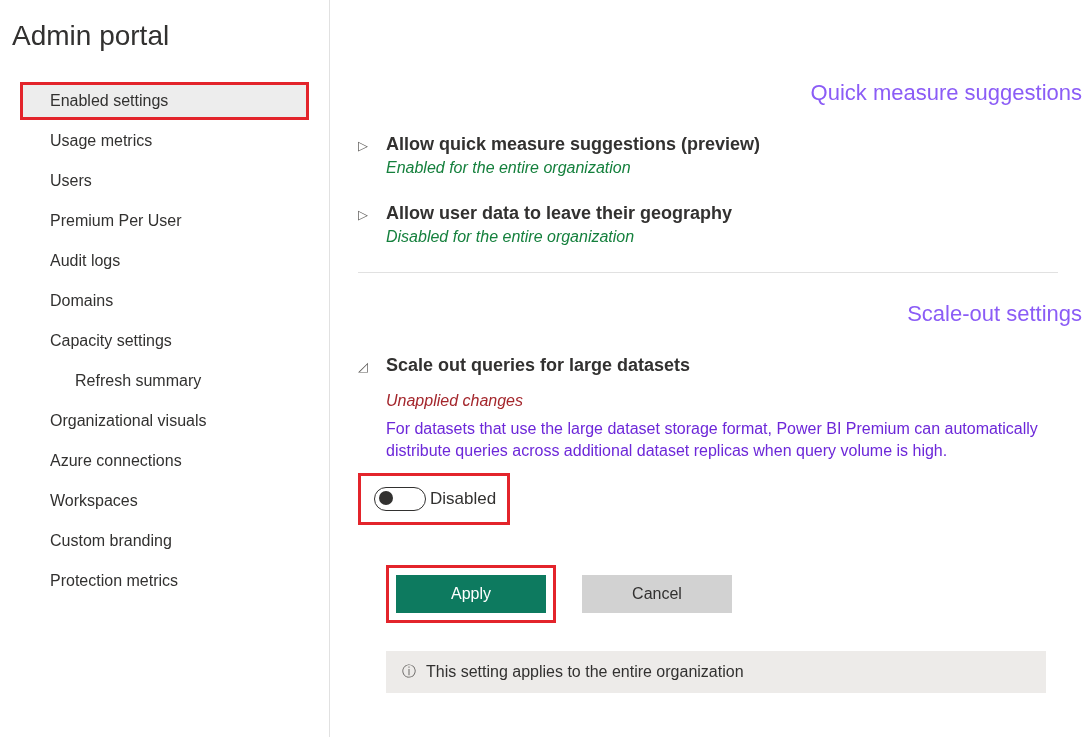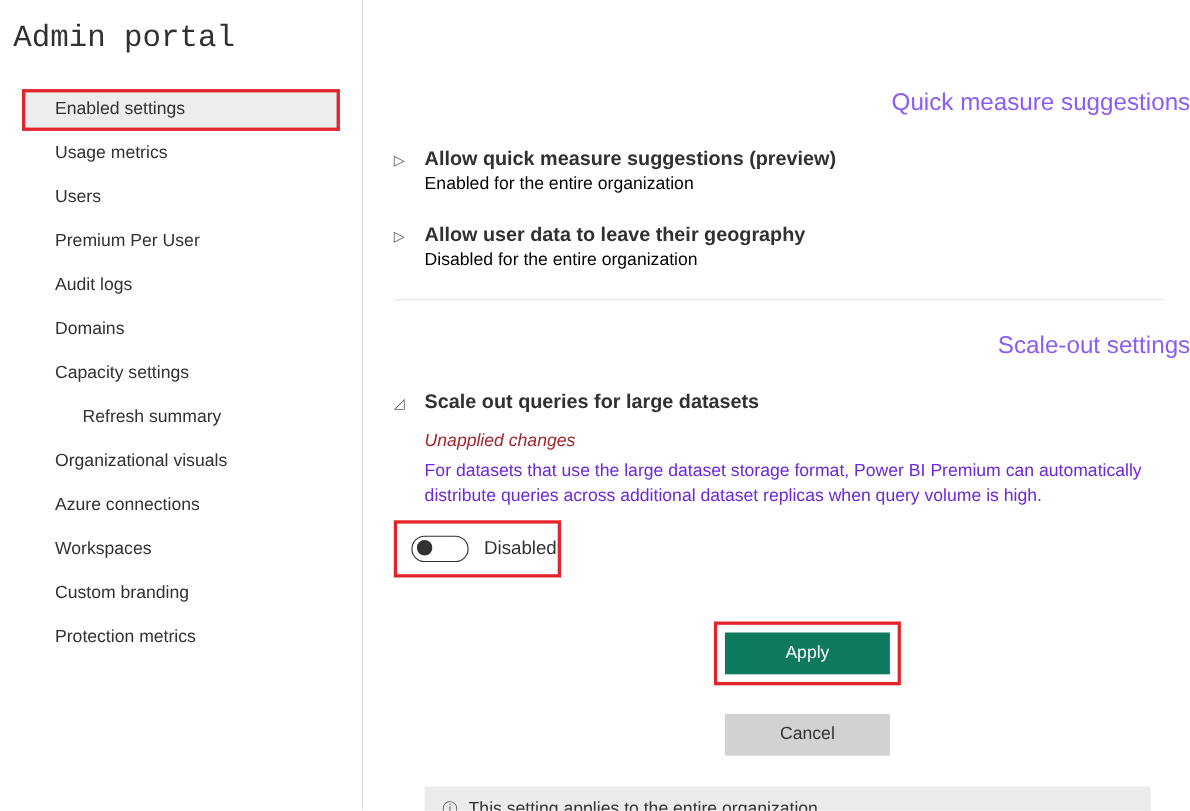--- a/index.html
+++ b/index.html
@@ -16,21 +16,20 @@
     .sidebar {
       width: 330px;
       padding: 20px 0 0 10px;
       border-right: 1px solid #e1e1e1;
     }
     .sidebar-title {
       font-size: 28px;
       font-weight: 300;
       color: #323130;
       margin: 0 0 30px 2px;
-      font-family: Liberation Mono, monospace;
     }
     .nav-list { list-style: none; }
     .nav-item {
       padding: 10px 12px 10px 30px;
       font-size: 16px;
       color: #323130;
       cursor: pointer;
       margin: 2px 20px 2px 10px;
     }
     .nav-item.active {
@@ -67,21 +66,22 @@
       margin-right: 8px;
       user-select: none;
     }
     .setting-title {
       font-size: 18px;
       color: #323130;
       font-weight: 700;
     }
     .setting-status {
       font-size: 16px;
-      color: #000000;
+      font-style: italic;
+      color: #15803d;
       margin-top: 4px;
     }
     .setting-warn {
       font-size: 16px;
       font-style: italic;
       color: #a4262c;
       margin-top: 16px;
     }
     .setting-desc {
       font-size: 16px;
@@ -117,28 +117,27 @@
       width: 14px;
       height: 14px;
       background: #323130;
       border-radius: 50%;
       top: 3.5px;
       left: 4px;
     }
     .toggle-label {
       font-size: 17px;
       color: #323130;
-      margin-left: 14px;
+      margin-left: 4px;
     }
     .button-row {
       display: flex;
       gap: 26px;
       margin: 40px 0 0 28px;
       align-items: center;
-      flex-direction: column;
     }
     .btn {
       width: 150px;
       height: 38px;
       display: flex;
       align-items: center;
       justify-content: center;
       font-size: 16px;
       cursor: pointer;
       border: none;

